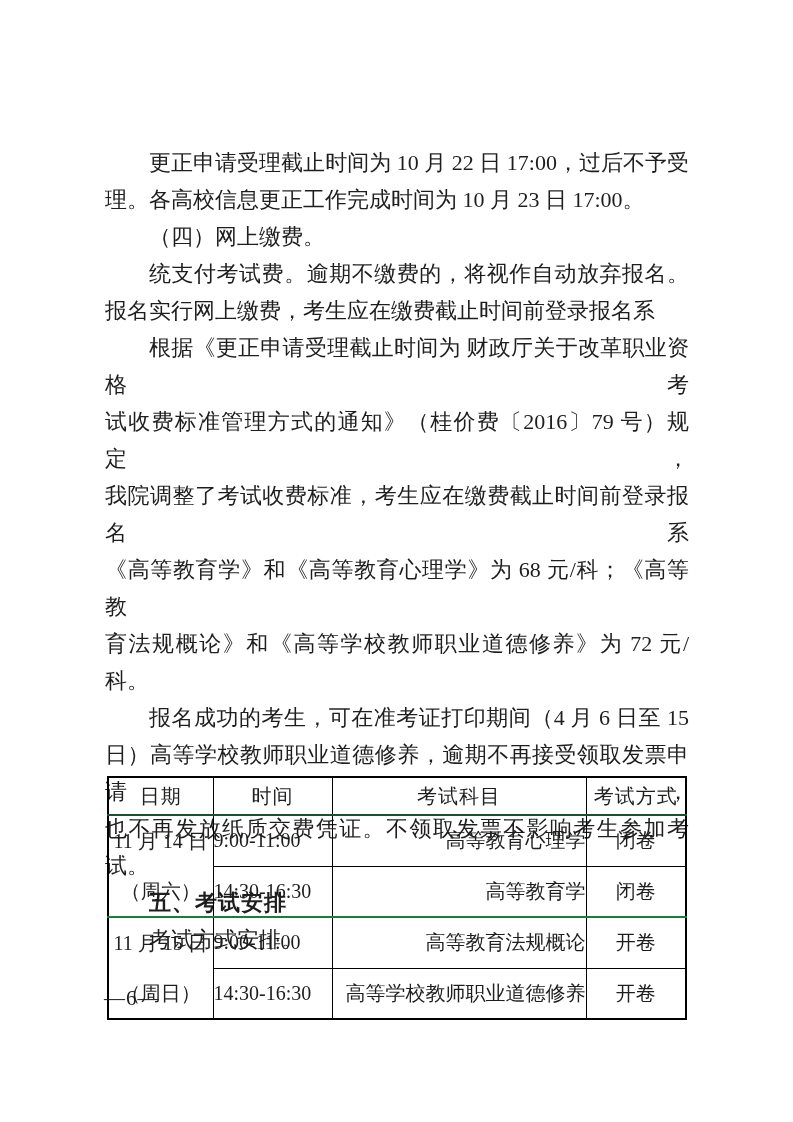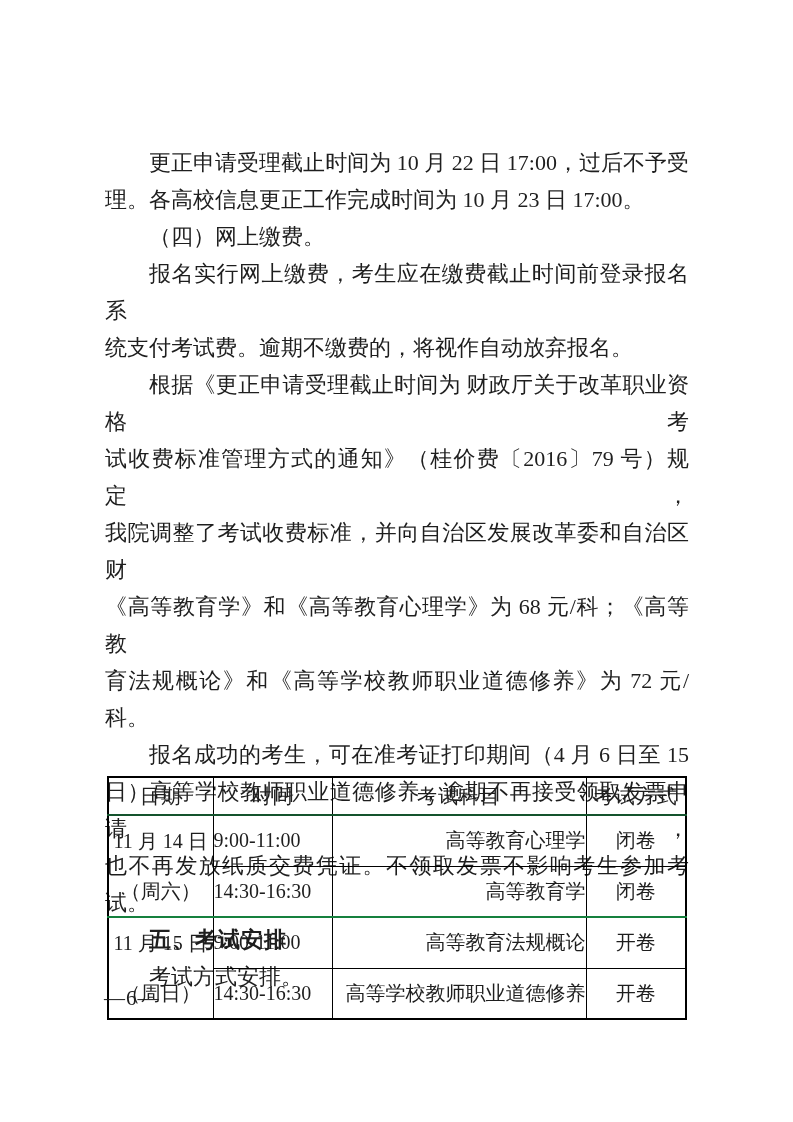--- a/index.html
+++ b/index.html
@@ -92,28 +92,28 @@
     <div class="para">
       <div class="line">更正申请受理截止时间为 10 月 22 日 17:00，过后不予受</div>
       <div class="line">理。各高校信息更正工作完成时间为 10 月 23 日 17:00。</div>
     </div>
 
     <div class="para">
       <div class="line">（四）网上缴费。</div>
     </div>
 
     <div class="para">
+      <div class="line">统支付考试费。逾期不缴费的，将视作自动放弃报名。</div>
       <div class="line">报名实行网上缴费，考生应在缴费截止时间前登录报名系</div>
-      <div class="line">统支付考试费。逾期不缴费的，将视作自动放弃报名。</div>
     </div>
 
     <div class="para">
       <div class="line">根据《更正申请受理截止时间为 财政厅关于改革职业资格考</div>
       <div class="line">试收费标准管理方式的通知》（桂价费〔2016〕79 号）规定，</div>
-      <div class="line">我院调整了考试收费标准，并向自治区发展改革委和自治区财</div>
+      <div class="line">我院调整了考试收费标准，考生应在缴费截止时间前登录报名系</div>
       <div class="line">《高等教育学》和《高等教育心理学》为 68 元/科；《高等教</div>
       <div class="line">育法规概论》和《高等学校教师职业道德修养》为 72 元/科。</div>
     </div>
 
     <div class="para">
       <div class="line">报名成功的考生，可在准考证打印期间（4 月 6 日至 15</div>
       <div class="line">日）高等学校教师职业道德修养，逾期不再接受领取发票申请，</div>
       <div class="line">也不再发放纸质交费凭证。不领取发票不影响考生参加考试。</div>
     </div>
 

